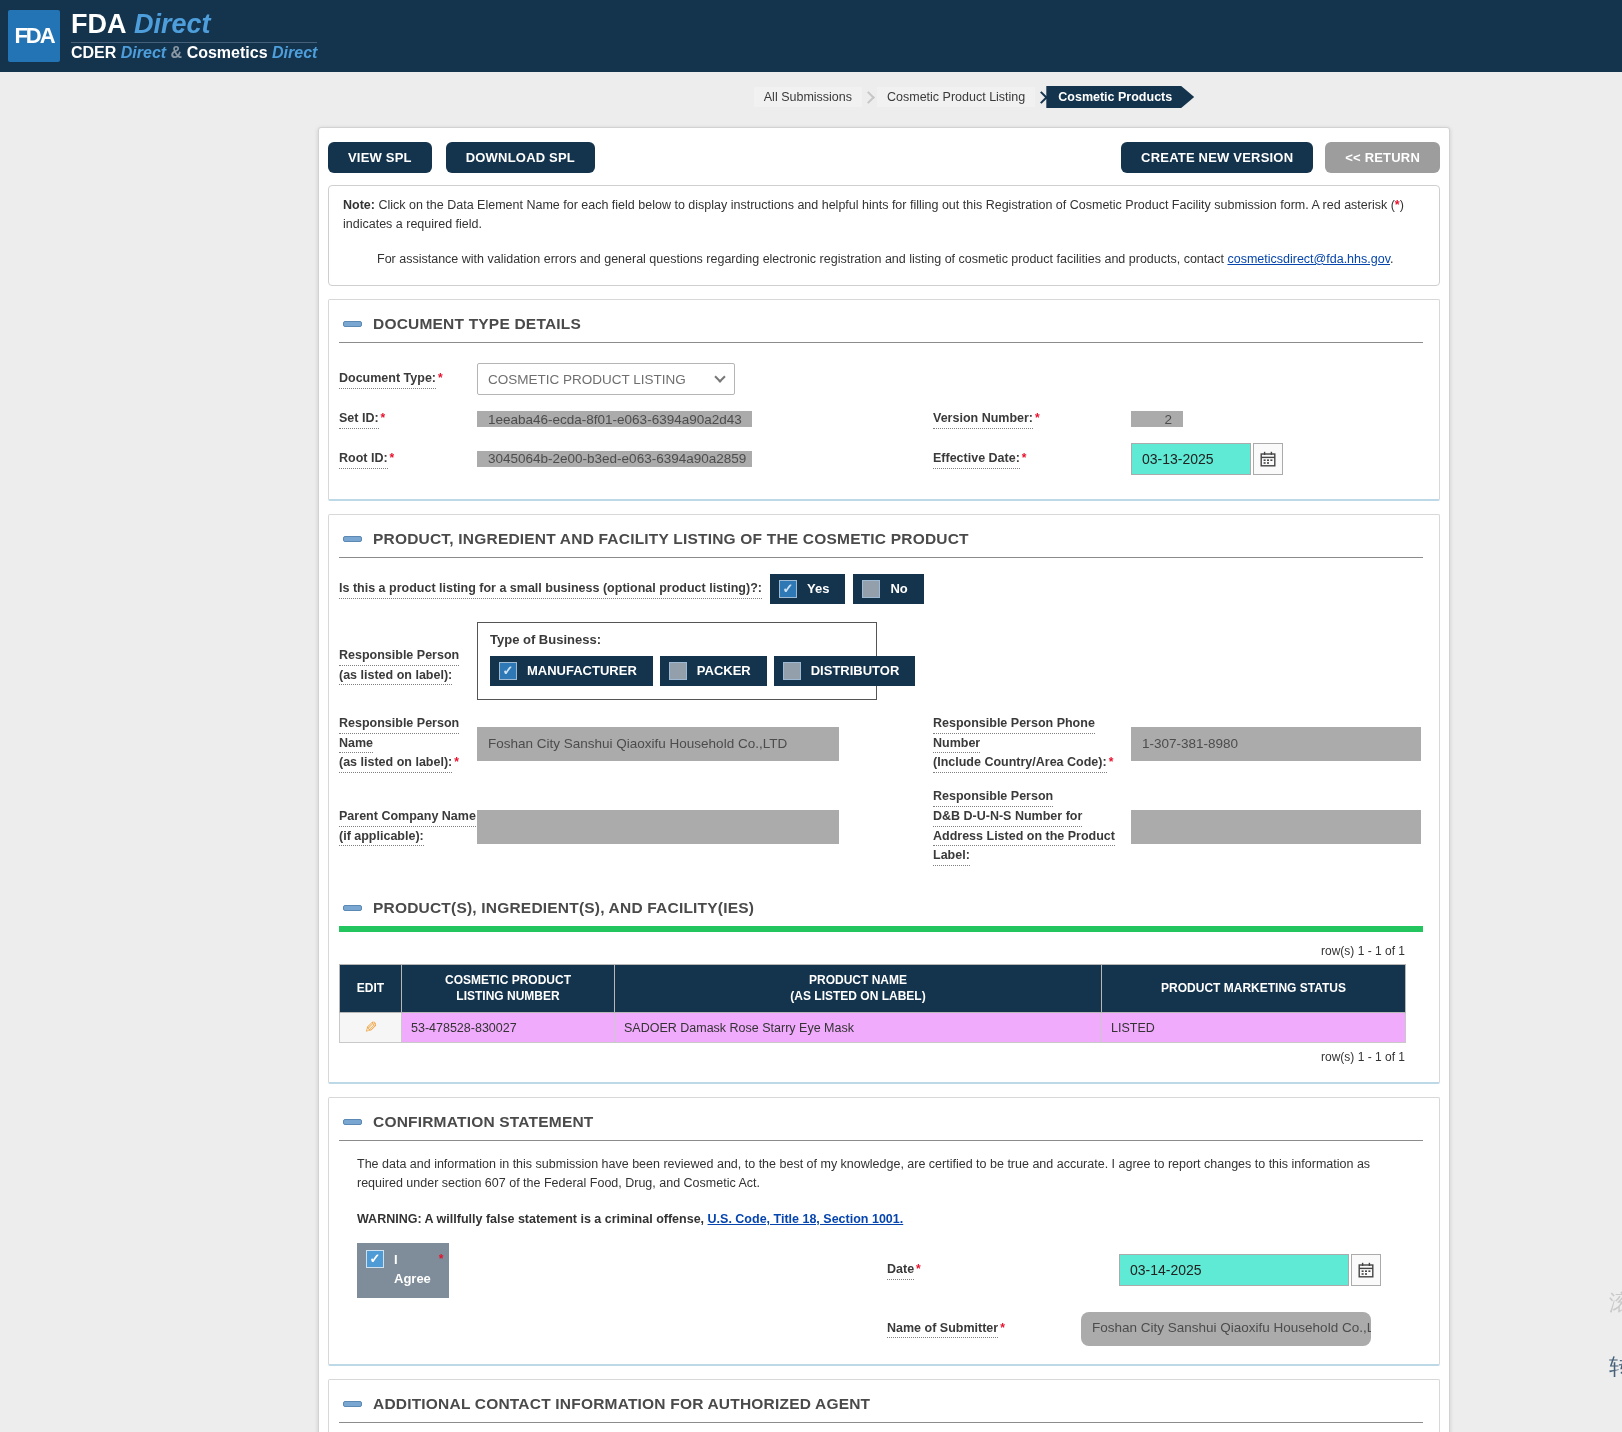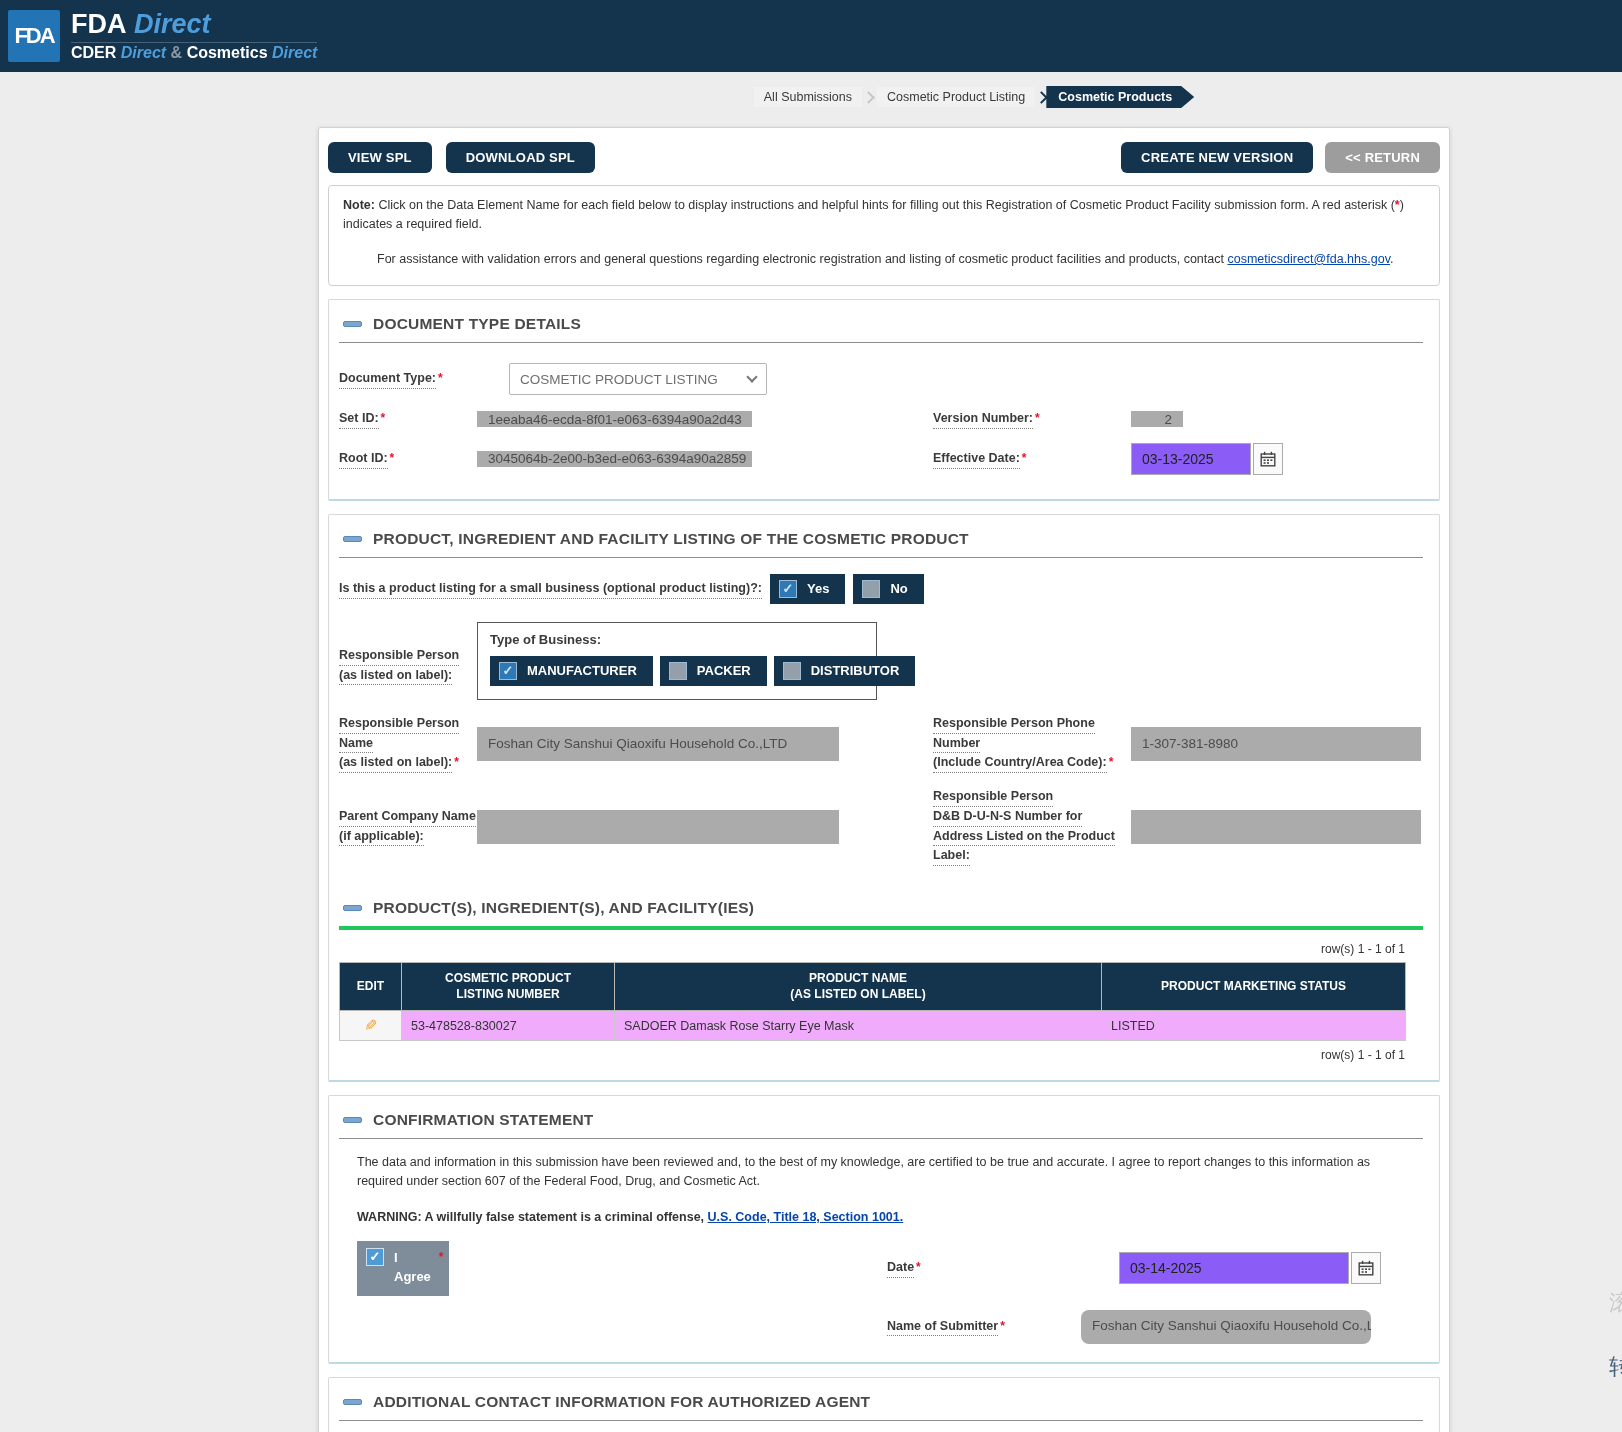--- a/index.html
+++ b/index.html
@@ -51,29 +51,29 @@
   .note-box { border:1px solid #cfcfcf; border-radius:4px; padding:10px 14px 16px; font-size:12.5px; line-height:1.55; color:#333; }
   .note-assist { margin-top:15px; padding-left:34px; }
   a.link, .link { color:#0645ad; text-decoration:underline; cursor:pointer; }
   .red { color:#e8112d; font-weight:bold; }
 
   
   .section { border:1px solid #d8d8d8; border-bottom:2px solid #bdd8e7; border-radius:2px; margin-top:13px; padding:8px 16px 18px 10px; background:#fff; }
   .section-head { display:flex; align-items:center; gap:11px; border-bottom:1px solid #8c8c8c; padding:7px 0 9px 4px; }
   .minus-bar { width:19px; height:6px; background:#7aa6d2; border:1px solid #5c88b4; border-radius:2px; flex-shrink:0; }
   .section-title { font-size:15.5px; font-weight:bold; color:#4a4a4a; letter-spacing:.2px; }
-  .subhead { border-bottom:4px solid #22c55e; margin-top:26px; }
+  .subhead { border-bottom:6px solid #22c55e; margin-top:26px; }
 
   .label { font-weight:bold; font-size:12.5px; color:#3a3a3a; line-height:1.5; }
   .lbl-u { border-bottom:1px dotted #808080; display:inline-block; cursor:pointer; }
   .req { color:#e8112d; font-weight:bold; margin-left:2px; font-size:12px; vertical-align:top; }
 
   .frow { display:grid; grid-template-columns:138px 380px 1fr 198px 292px; align-items:center; margin:14px 0; }
   .in-gray { background:#ababab; color:#4c4c4c; font-size:13.5px; height:16px; display:flex; align-items:center; padding:0 11px; overflow:hidden; white-space:nowrap; }
-  .in-white { background:#8b5cf6; border:1px solid #ababab; color:#222; font-size:14px; height:32px; display:flex; align-items:center; padding:0 10px; }
+  .in-white { background:#5eead4; border:1px solid #ababab; color:#222; font-size:14px; height:32px; display:flex; align-items:center; padding:0 10px; }
   .tall { height:34px; }
   .cal-btn { width:30px; height:32px; border:1px solid #ababab; background:#fafafa; display:inline-flex; align-items:center; justify-content:center; margin-left:2px; cursor:pointer; flex-shrink:0; }
   .date-wrap { display:flex; align-items:center; }
 
   .select-box { width:258px; height:32px; border:1px solid #b5b5b5; border-radius:2px; background:#fff; color:#6f6f6f; display:flex; align-items:center; justify-content:space-between; padding:0 10px; font-size:13.5px; cursor:pointer; }
   .chev { width:8px; height:8px; border-right:2px solid #777; border-bottom:2px solid #777; transform:rotate(45deg); margin-top:-4px; flex-shrink:0; }
 
   .checkbtn { background:#14334d; color:#fff; font-weight:bold; font-size:13px; display:inline-flex; align-items:center; gap:10px; padding:6px 16px 6px 9px; cursor:pointer; }
   .cb { width:18px; height:18px; display:inline-flex; align-items:center; justify-content:center; font-size:13px; color:#fff; flex-shrink:0; }
   .cb-checked { background:#2e78b6; border:1px solid #9db9d3; color:#cfe3f5; }
@@ -148,21 +148,21 @@
       <span>For assistance with validation errors and general questions regarding electronic registration and listing of cosmetic product facilities and products, contact </span><span class="link">cosmeticsdirect@fda.hhs.gov</span><span>.</span>
     </div>
   </div>
 
   <div class="section">
     <div class="section-head">
       <span class="minus-bar"></span>
       <span class="section-title">DOCUMENT TYPE DETAILS</span>
     </div>
 
-    <div class="frow" style="margin-top:20px;gap:32px;">
+    <div class="frow" style="margin-top:20px;">
       <div class="label">
         <span class="lbl-u">Document Type:</span><span class="req">*</span>
       </div>
       <div class="select-box">
         <span>COSMETIC PRODUCT LISTING</span>
         <span class="chev"></span>
       </div>
       <div></div>
         <div></div>
         <div></div>

